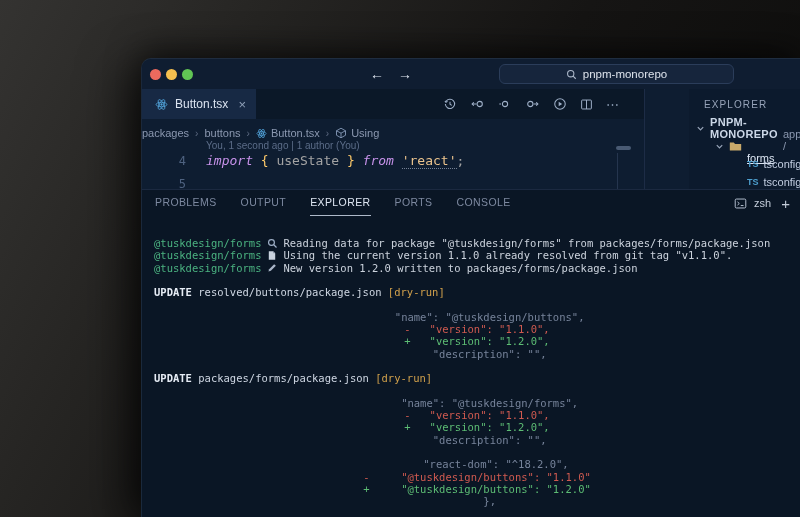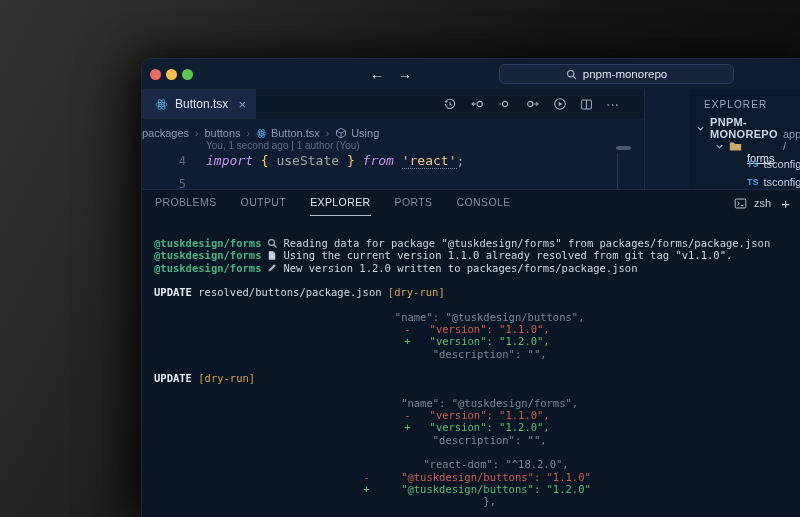--- a/index.html
+++ b/index.html
@@ -84,21 +84,21 @@
   .ptab.active { color: #dee6f2; }
   .ptab.active::after { content: ""; position: absolute; left: 0; right: 0; bottom: 0px; height: 1.5px; background: #aeb9c9; }
   .panel-right { margin-left: auto; display: flex; align-items: center; gap: 7px; color: #b6c1d2; }
   .shell-label { font-size: 11px; color: #c4cdda; }
   .plus { font-size: 15px; font-weight: 300; color: #c2cbd8; margin-left: 3px; }
 
   .terminal { flex: 1; overflow: hidden; padding: 21px 0 0 12px;
     font-family: "DejaVu Sans Mono", monospace; font-size: 10.5px; line-height: 12.3px; color: #ccd3dd; }
   .t-line { min-height: 12.3px; white-space: pre; }
   .t-log { display: flex; align-items: center; white-space: pre; }
-  .t-pkg { color: #4bb381; font-weight: bold; }
+  .t-pkg { color: #4bb381; font-weight: normal; }
   .t-icon { display: inline-flex; width: 22px; justify-content: center; align-items: center; }
   .t-header { display: flex; white-space: pre; }
   .t-kw { color: #e6ecf5; font-weight: bold; }
   .t-path { color: #cfd7e3; margin-left: 6.3px; }
   .t-flag { color: #d1a04b; margin-left: 6.3px; }
   .t-block { margin-top: 12.3px; text-align: center; }
   .t-lines { margin-top: 12.3px; }
   .t-ctx { color: #76839a; }
   .t-del { color: #d05a50; }
   .t-add { color: #5dbd74; }
@@ -334,20 +334,21 @@
           <div class="t-line t-ctx">    "name": "@tuskdesign/buttons",</div>
           <div class="t-line t-del">-   "version": "1.1.0",</div>
           <div class="t-line t-add">+   "version": "1.2.0",</div>
           <div class="t-line t-ctx">    "description": "",</div>
         </div>
       </div>
 
       <div class="t-block">
         <div class="t-header">
           <span class="t-kw">UPDATE</span>
+          <span class="t-path">packages/forms/package.json</span>
           <span class="t-flag">[dry-run]</span>
         </div>
         <div class="t-lines">
           <div class="t-line t-ctx">    "name": "@tuskdesign/forms",</div>
           <div class="t-line t-del">-   "version": "1.1.0",</div>
           <div class="t-line t-add">+   "version": "1.2.0",</div>
           <div class="t-line t-ctx">    "description": "",</div>
           <div class="t-line"></div>
           <div class="t-line t-ctx">      "react-dom": "^18.2.0",</div>
           <div class="t-line t-del">-     "@tuskdesign/buttons": "1.1.0"</div>

